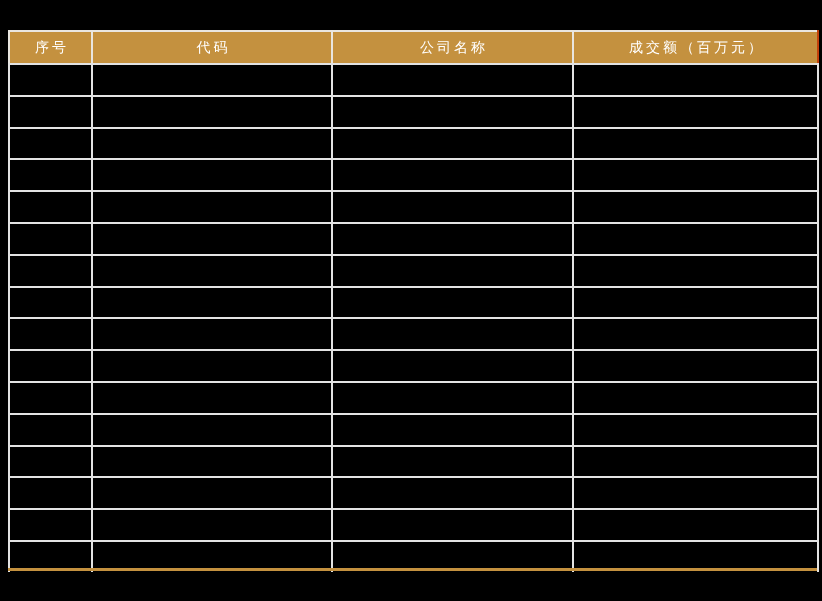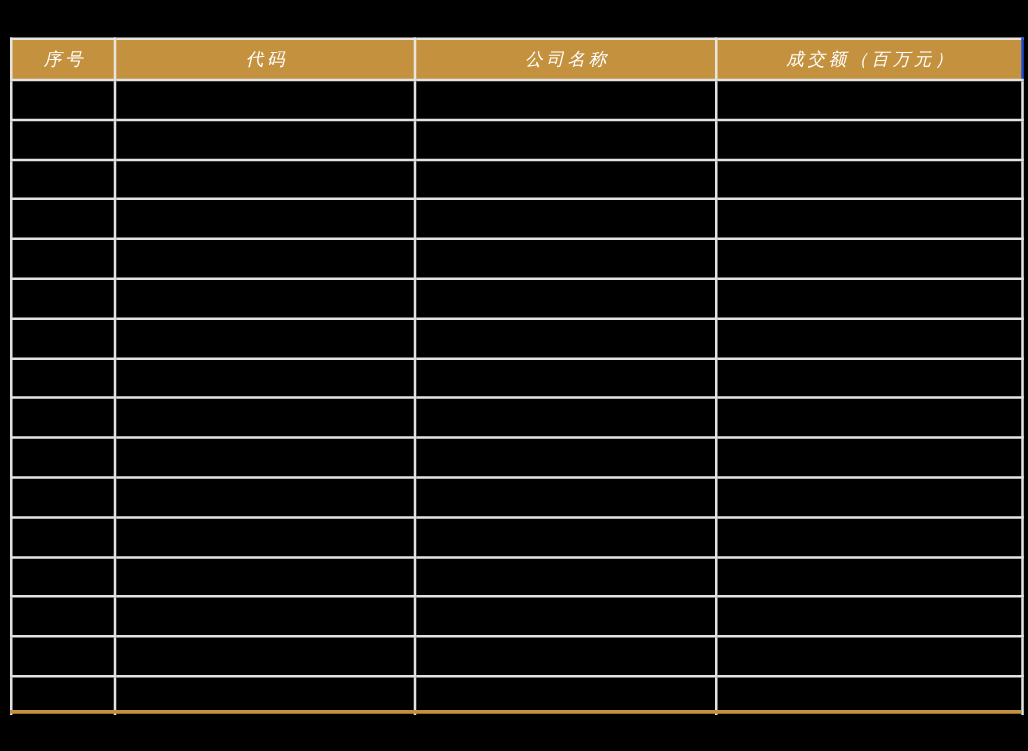--- a/index.html
+++ b/index.html
@@ -48,24 +48,23 @@
     font-weight: normal;
     font-size: 14px;
     letter-spacing: 3px;
     text-indent: 3px;
     font-family: "DejaVu Serif", "Liberation Serif", serif;
     border-left: 2px solid #e9e6e0;
     border-right: 2px solid #e9e6e0;
     border-top: 2px solid #e9e6e0;
     border-bottom: 2px solid #e3e3e3;
     white-space: nowrap;
-    font-style: italic;
   }
   thead tr.header-row th:first-child { border-left: 2px solid #e9e6e0; }
-  thead tr.header-row th:last-child  { border-right: 2px solid #1d4ed8; }
+  thead tr.header-row th:last-child  { border-right: 2px solid #c2410c; }
 
   
   tbody tr.data-row td {
     background: #000000;
     height: 29.8px;
     padding: 0;
     color: #ffffff;
     font-size: 13px;
     text-align: center;
     vertical-align: middle;

